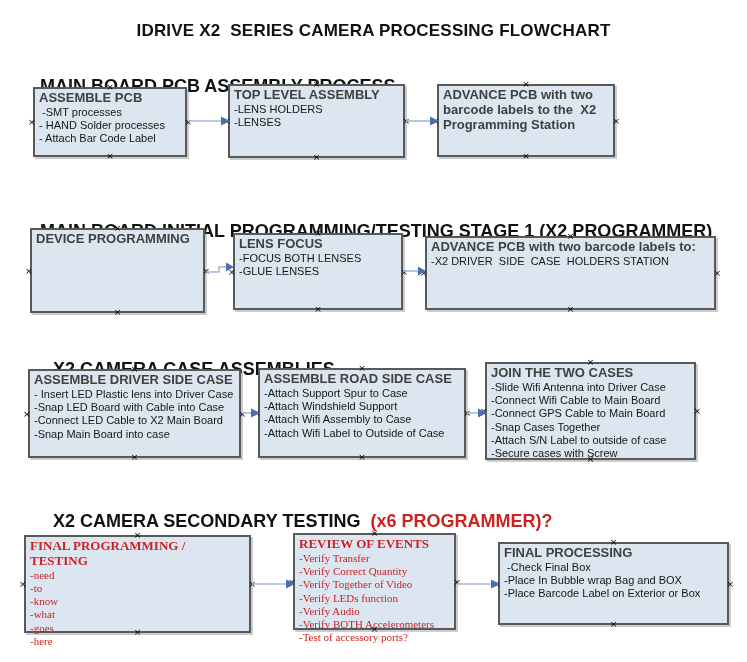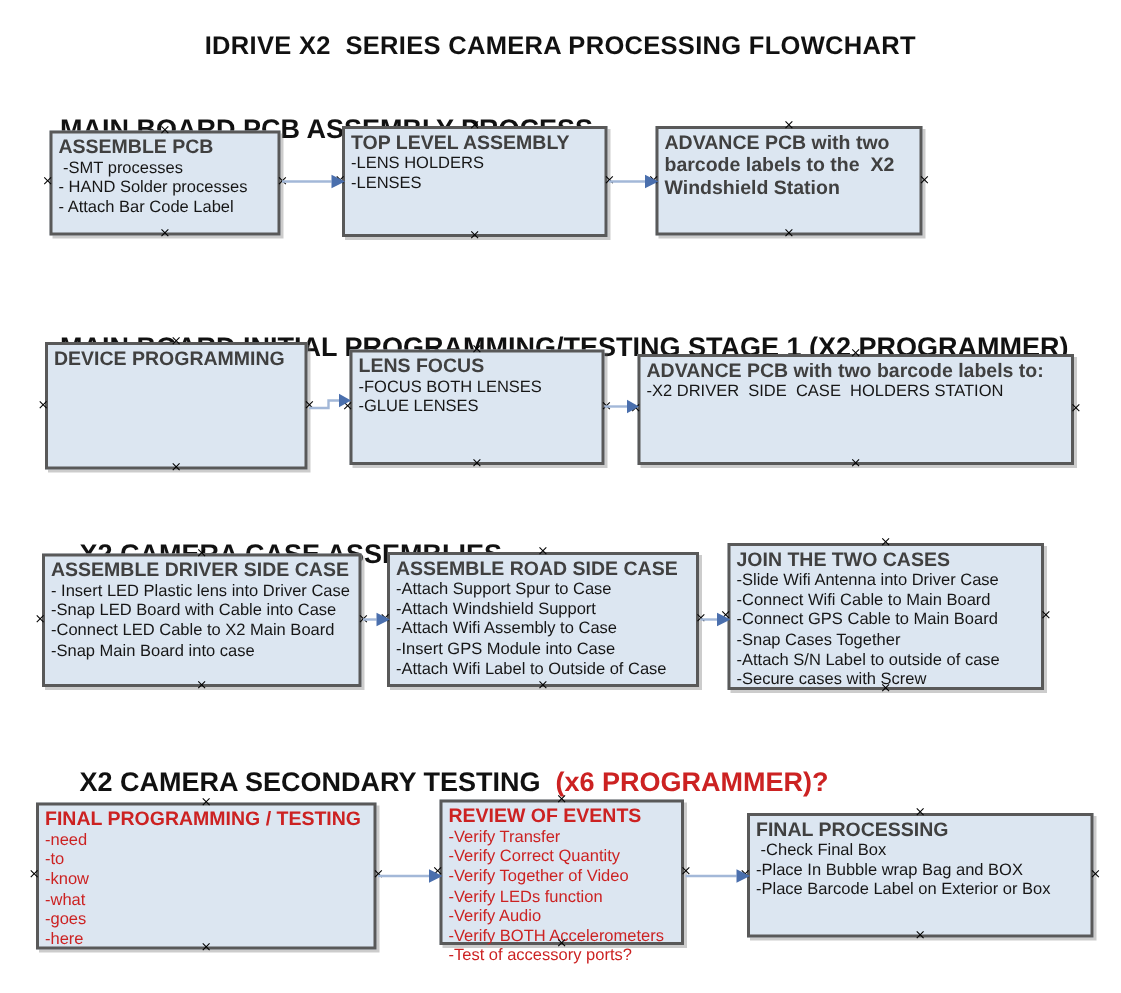--- a/index.html
+++ b/index.html
@@ -22,21 +22,21 @@
     background:var(--box-fill); border:2px solid var(--box-border);
     padding:2px 4px 2px 4px;
     box-shadow:2px 2px 0 rgba(110,110,110,0.35);
   }
   .box-title {
     font-size:13px; font-weight:bold; line-height:1.15; color:#404040;
     white-space:pre-wrap;
   }
   .box-items { font-size:11px; line-height:1.2; color:#161616; }
   .box-items .box-item { white-space:pre-wrap; }
-  .red .box-title, .red .box-items .box-item { color:var(--red); }
+  .red .box-title, .red .box-items .box-item { color:var(--red);font-family:Liberation Serif, serif; }
   .anchor {
     position:absolute; font-size:9px; line-height:1; color:#000;
     font-family:"DejaVu Sans", sans-serif; pointer-events:none;
   }
   .anchor-t { top:-6px;  left:50%; transform:translateX(-50%); }
   .anchor-b { bottom:-6px; left:50%; transform:translateX(-50%); }
   .anchor-l { left:-7px; top:50%; transform:translateY(-50%); }
   .anchor-r { right:-7px; top:50%; transform:translateY(-50%); }
   #arrow-layer { position:absolute; left:0; top:0; pointer-events:none; }
   #arrow-layer path { stroke:var(--arrow-line); stroke-width:1.6; fill:none; }
@@ -69,21 +69,21 @@
     <div class="box-items">
         <div class="box-item">-LENS HOLDERS</div>
         <div class="box-item">-LENSES</div>
       </div>
   <span class="anchor anchor-t">×</span>
       <span class="anchor anchor-b">×</span>
       <span class="anchor anchor-l">×</span>
       <span class="anchor anchor-r">×</span>
     </div>
   <div class="flowbox" style="left:437px; top:84px; width:178px; height:73px;">
-    <div class="box-title">ADVANCE PCB with two barcode labels to the  X2 Windshield Station</div>
+    <div class="box-title">ADVANCE PCB with two barcode labels to the  X2 Programming Station</div>
     <div class="box-items"></div>
   <span class="anchor anchor-t">×</span>
       <span class="anchor anchor-b">×</span>
       <span class="anchor anchor-l">×</span>
       <span class="anchor anchor-r">×</span>
     </div>
 
   <div class="section-header" style="left:20px; top:200px;">
     <span>MAIN BOARD INITIAL PROGRAMMING/TESTING STAGE 1 (X2 PROGRAMMER)</span><span class="red-part"></span>
   </div>
@@ -131,21 +131,20 @@
       <span class="anchor anchor-b">×</span>
       <span class="anchor anchor-l">×</span>
       <span class="anchor anchor-r">×</span>
     </div>
   <div class="flowbox" style="left:258px; top:368px; width:208px; height:90px;">
     <div class="box-title">ASSEMBLE ROAD SIDE CASE</div>
     <div class="box-items">
         <div class="box-item">-Attach Support Spur to Case</div>
         <div class="box-item">-Attach Windshield Support</div>
         <div class="box-item">-Attach Wifi Assembly to Case</div>
-        <div class="box-item">-Insert GPS Module into Case</div>
         <div class="box-item">-Attach Wifi Label to Outside of Case</div>
       </div>
   <span class="anchor anchor-t">×</span>
       <span class="anchor anchor-b">×</span>
       <span class="anchor anchor-l">×</span>
       <span class="anchor anchor-r">×</span>
     </div>
   <div class="flowbox" style="left:485px; top:362px; width:211px; height:98px;">
     <div class="box-title">JOIN THE TWO CASES</div>
     <div class="box-items">

